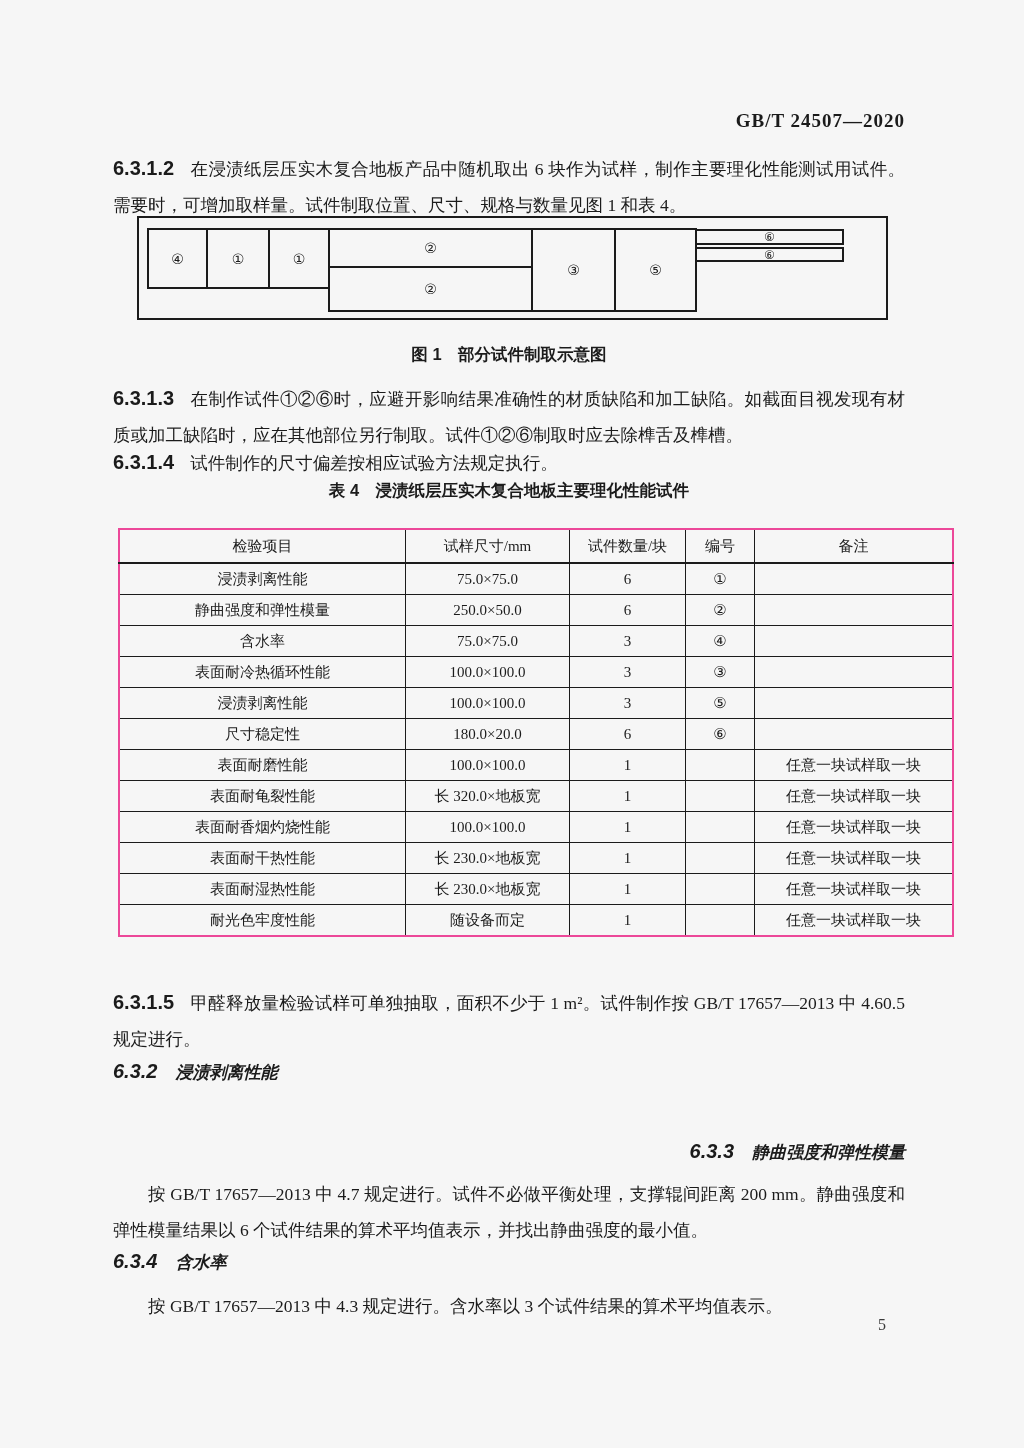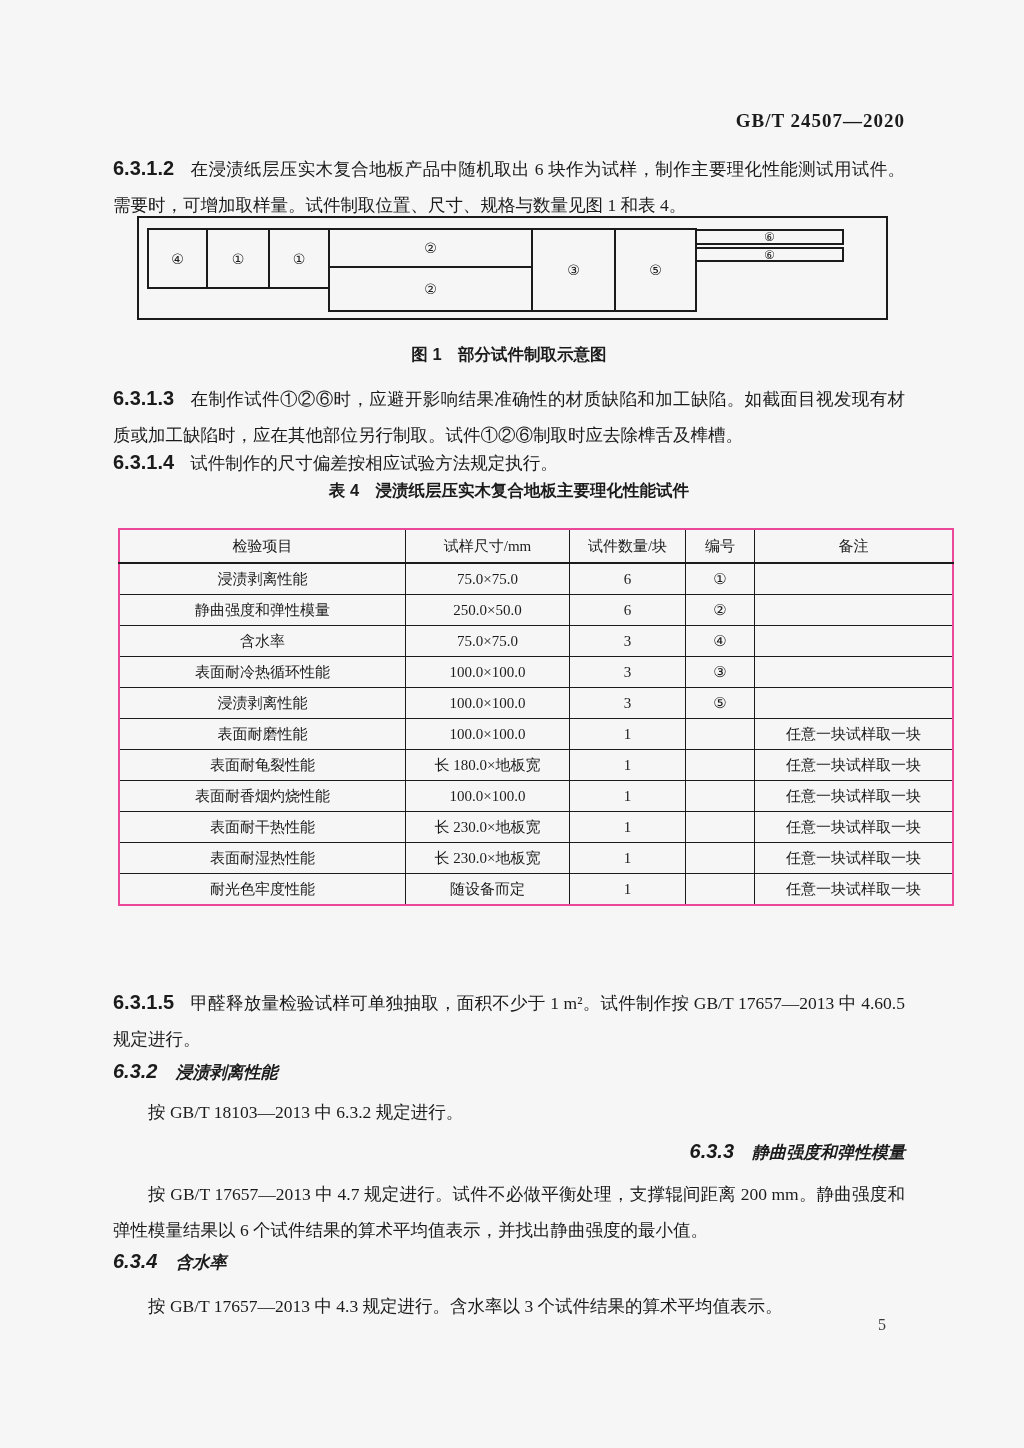--- a/index.html
+++ b/index.html
@@ -171,29 +171,36 @@
           <td></td>
         </tr>
       <tr>
           <td>浸渍剥离性能</td>
           <td>100.0×100.0</td>
           <td>3</td>
           <td>⑤</td>
           <td></td>
         </tr>
       <tr>
+          <td>尺寸稳定性</td>
+          <td>180.0×20.0</td>
+          <td>6</td>
+          <td>⑥</td>
+          <td></td>
+        </tr>
+      <tr>
           <td>表面耐磨性能</td>
           <td>100.0×100.0</td>
           <td>1</td>
           <td></td>
           <td>任意一块试样取一块</td>
         </tr>
       <tr>
           <td>表面耐龟裂性能</td>
-          <td>长 180.0×地板宽</td>
+          <td>长 320.0×地板宽</td>
           <td>1</td>
           <td></td>
           <td>任意一块试样取一块</td>
         </tr>
       <tr>
           <td>表面耐香烟灼烧性能</td>
           <td>100.0×100.0</td>
           <td>1</td>
           <td></td>
           <td>任意一块试样取一块</td>
@@ -222,21 +229,20 @@
     </tbody>
   </table>
 
   <div class="para" style="top:984px;">
     <span class="clause-num">6.3.1.5</span><span>甲醛释放量检验试样可单独抽取，面积不少于 1 m²。试件制作按 GB/T 17657—2013 中 4.60.5规定进行。</span>
   </div>
 
   <div class="heading" style="top:1060px;">
     <span class="clause-num">6.3.2</span><span>浸渍剥离性能</span>
   </div>
-  <div class="para indent" style="top:1094px;">按 GB/T 18103—2013 中 6.3.2 规定进行。</div>
 
   <div class="heading" style="top:1140px;text-align:right;">
     <span class="clause-num">6.3.3</span><span>静曲强度和弹性模量</span>
   </div>
   <div class="para indent" style="top:1176px;">按 GB/T 17657—2013 中 4.7 规定进行。试件不必做平衡处理，支撑辊间距离 200 mm。静曲强度和弹性模量结果以 6 个试件结果的算术平均值表示，并找出静曲强度的最小值。</div>
 
   <div class="heading" style="top:1250px;">
     <span class="clause-num">6.3.4</span><span>含水率</span>
   </div>
   <div class="para indent" style="top:1288px;">按 GB/T 17657—2013 中 4.3 规定进行。含水率以 3 个试件结果的算术平均值表示。</div>

